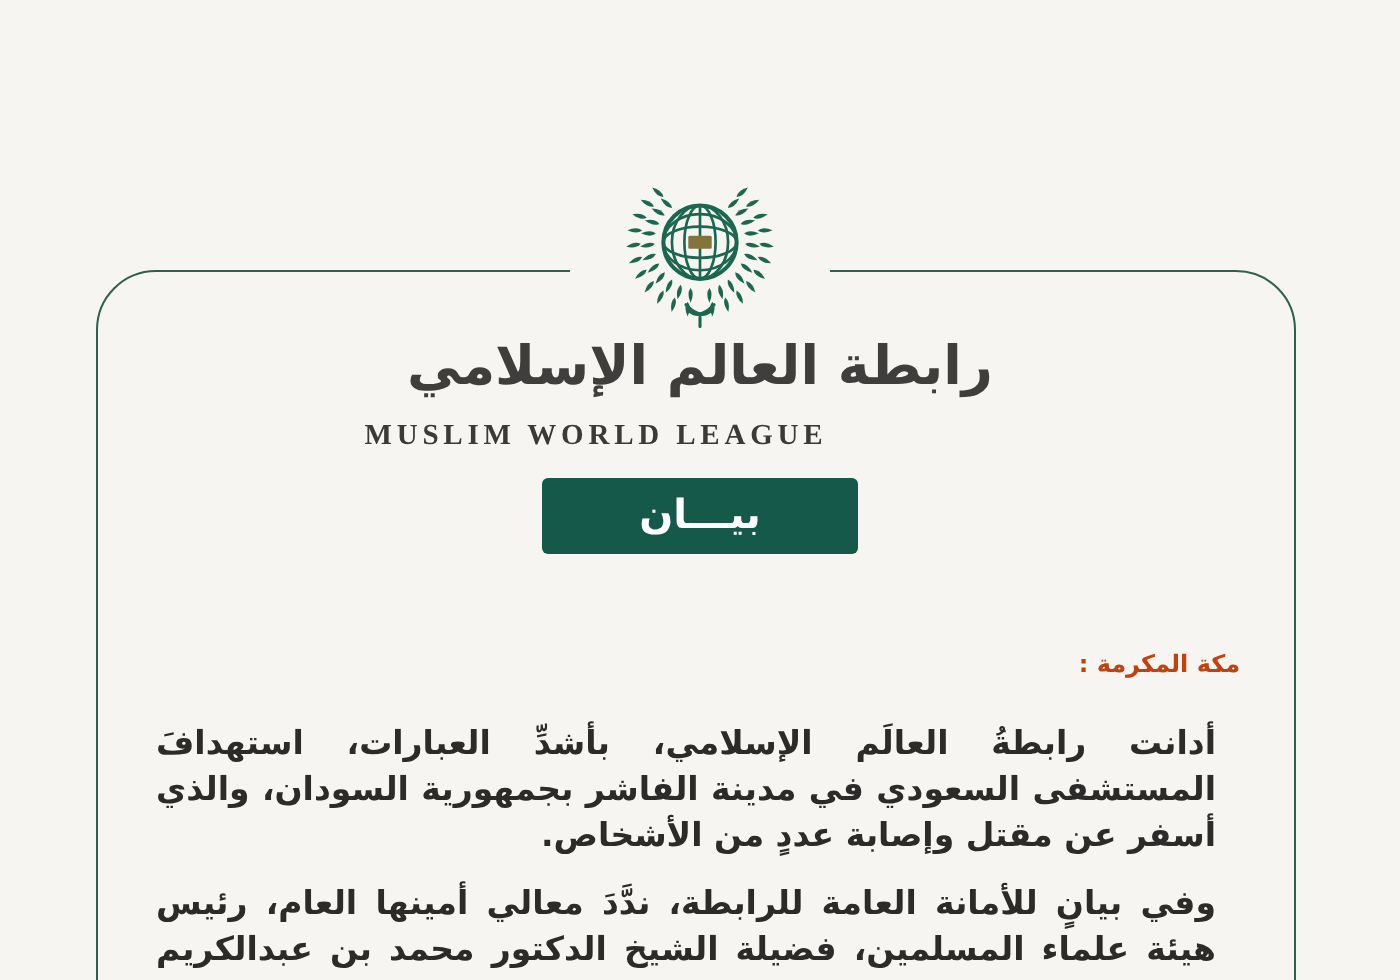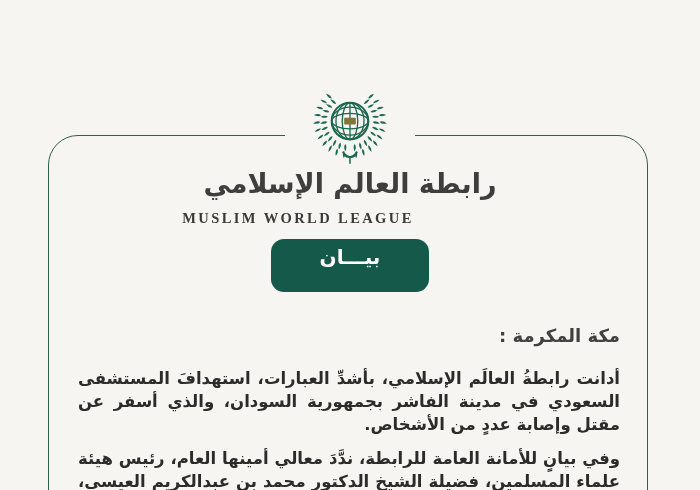--- a/index.html
+++ b/index.html
@@ -22,36 +22,36 @@
     font-size:27px;font-weight:700;color:#3f3e3c;z-index:2;
     direction:rtl;
   }
   .latin-title{
     position:absolute;top:210px;left:0;width:596px;text-align:center;
     font-family:"Liberation Serif","DejaVu Serif",serif;
     font-size:14.5px;font-weight:700;letter-spacing:2.4px;color:#3b3a38;z-index:2;
   }
   .banner{
     position:absolute;top:239px;left:50%;transform:translateX(-50%);
-    width:158px;height:53px;border-radius:13px;
+    width:158px;height:38px;border-radius:3px;
     background:#15594a;color:#ffffff;z-index:2;
     font-size:20px;font-weight:700;line-height:37px;text-align:center;
     direction:rtl;
   }
   .content{
     position:absolute;top:325px;left:78px;width:542px;
     direction:rtl;color:#2c2b29;z-index:1;
   }
   .location-heading{
-    font-size:18px;font-weight:700;text-align:right;color:#404040;
+    font-size:12px;font-weight:700;text-align:right;color:#c2410c;
     margin:0 0 21px 0;
   }
   .content p.body-par{
     font-size:16.5px;font-weight:700;line-height:23px;
-    text-align:justify;margin:0 0 11px 0;
+    text-align:justify;margin:0 12px 11px 0;
   }
 </style>
 </head>
 <body>
 
 <div class="card"></div>
 
 <div class="logo-wrap">
   <svg width="78" height="80" viewBox="0 0 100 102">
     <g id="globe" fill="none" stroke="#1b6750">

